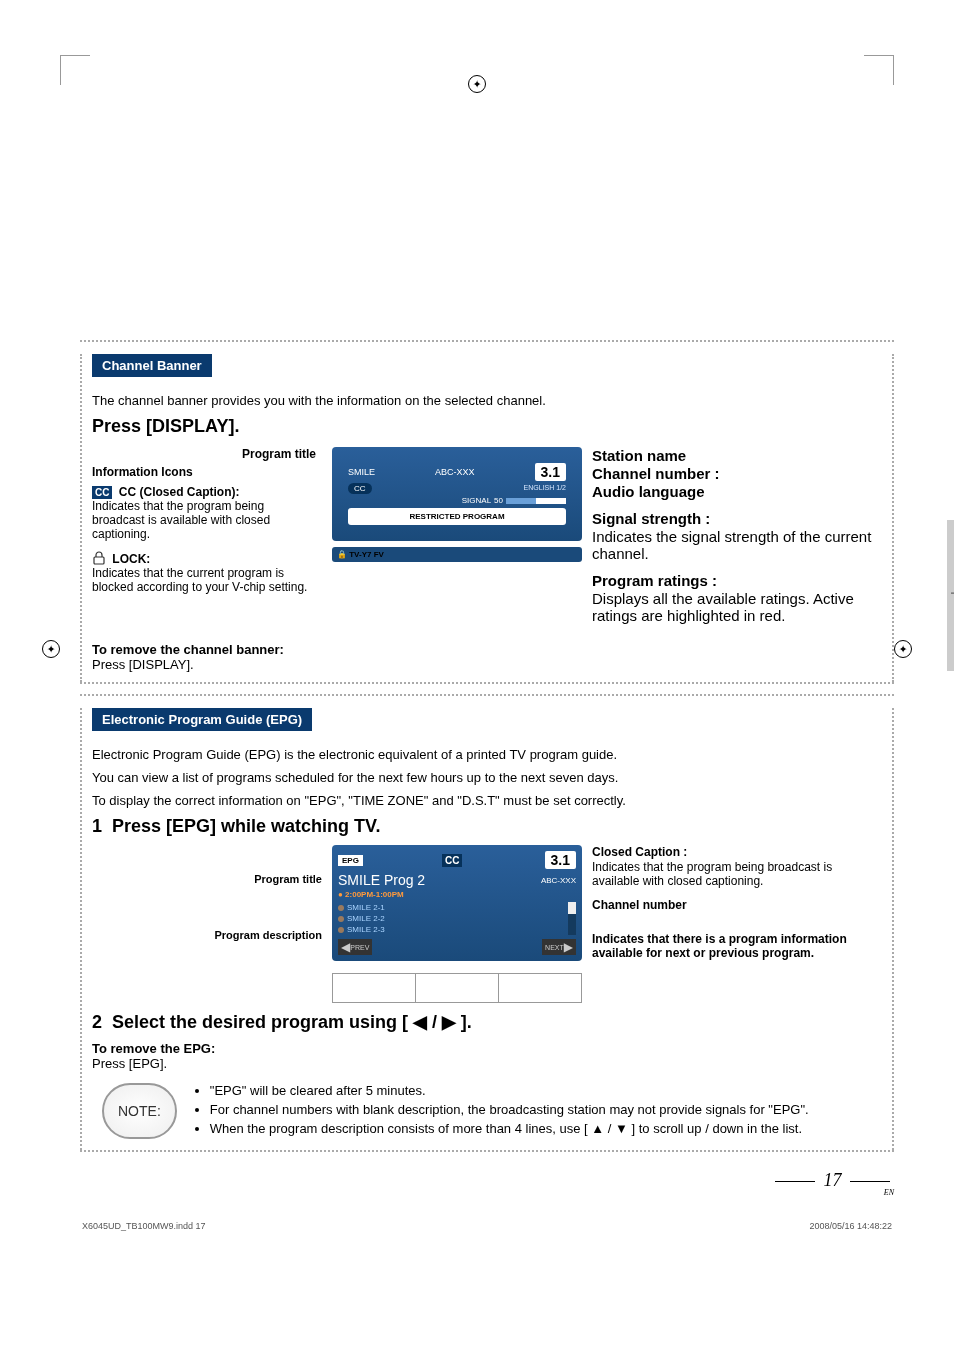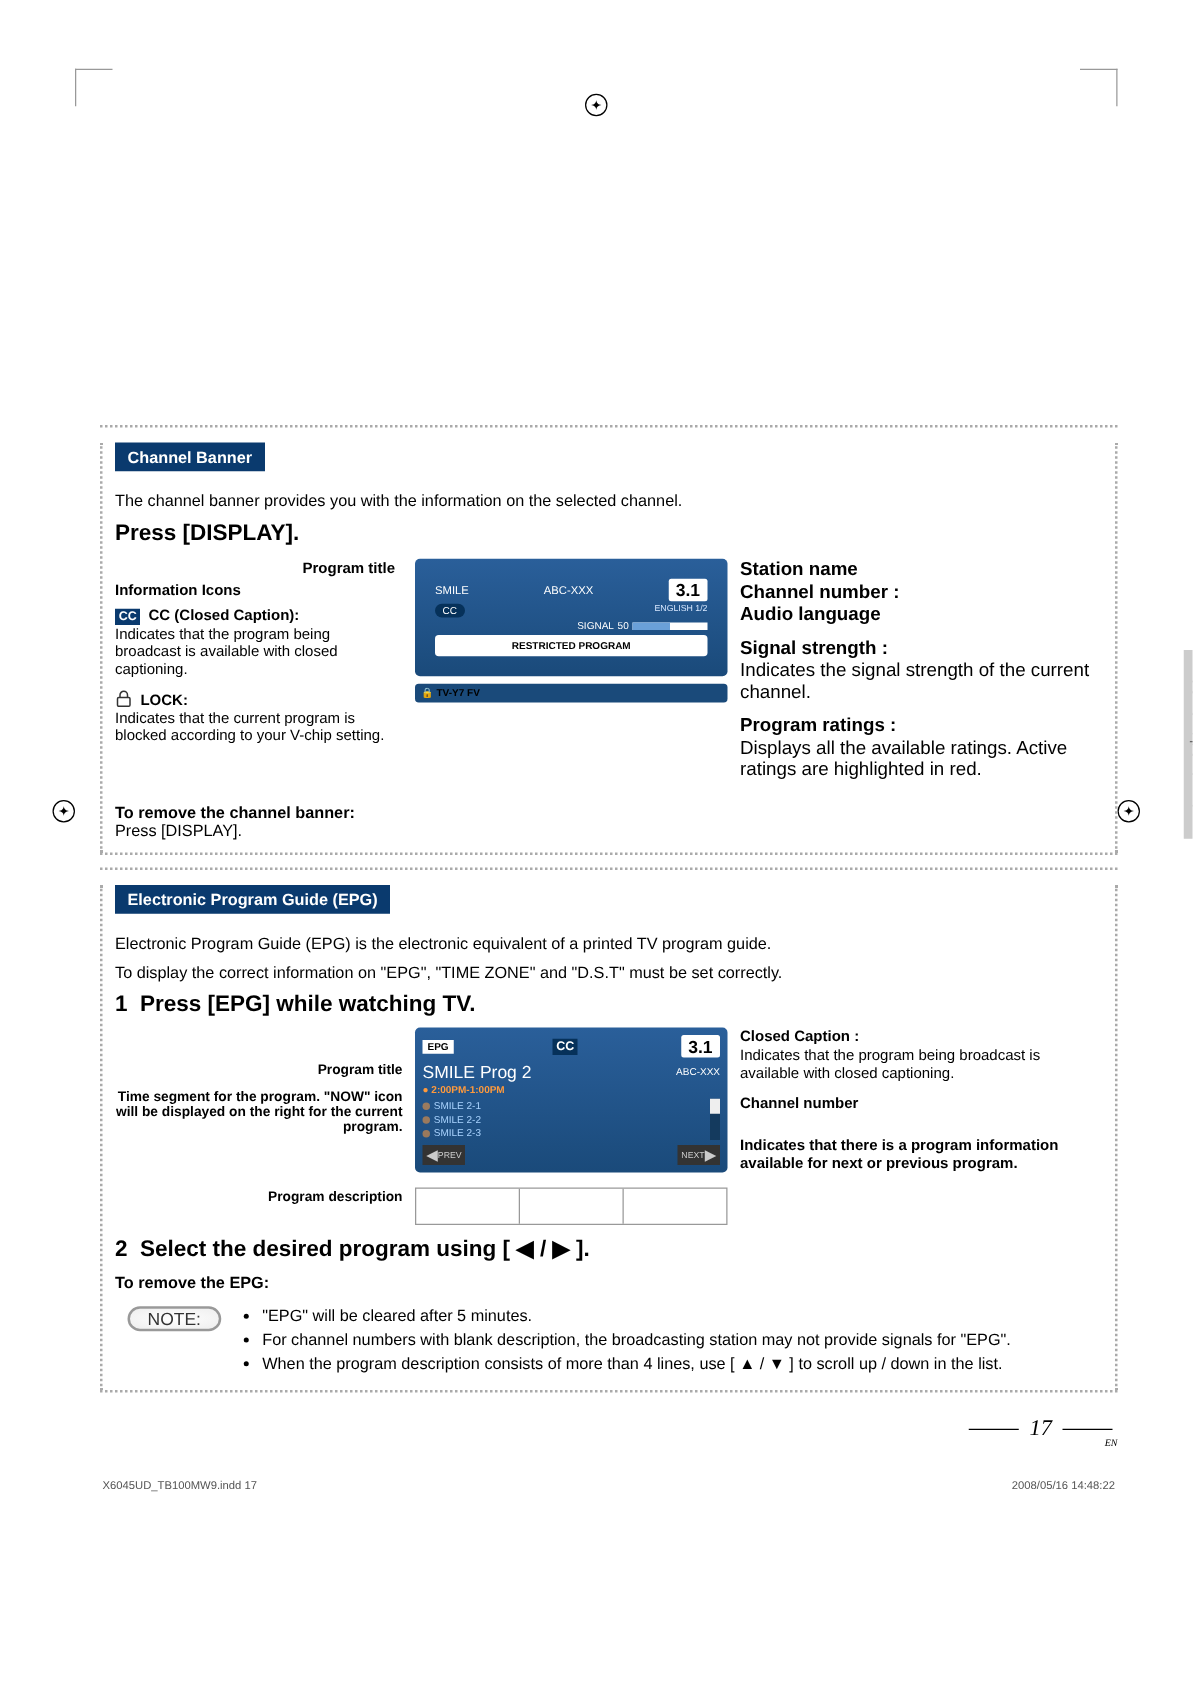--- a/index.html
+++ b/index.html
@@ -144,21 +144,21 @@
 
   .step-num { font-weight: bold; font-size: 18px; margin-right: 10px; }
   .step-row { display: flex; align-items: baseline; margin: 8px 0; }
 
   .remove-epg { font-weight: bold; font-size: 13px; margin-top: 6px; }
 
   .note-row { display: flex; align-items: flex-start; margin: 12px 0 0 10px; gap: 15px; }
   .note-badge {
     border: 2px solid #999;
     border-radius: 50px;
-    padding: 0 14px;
+    padding: 18px 14px;
     font-size: 14px;
     color: #333;
     background: radial-gradient(#fff, #eee);
     flex-shrink: 0;
   }
   .note-bullets { font-size: 13px; }
   .note-bullets li { margin-bottom: 4px; margin-left: 18px; }
 
   .page-num { text-align: right; font-style: italic; font-family: Georgia, serif; font-size: 18px; margin-top: 18px; position: relative; }
   .page-num .en { font-size: 8px; font-style: italic; display: block; margin-top: -3px;}
@@ -247,32 +247,32 @@
 
       <div class="remove-line">To remove the channel banner:</div>
       <div>Press <span class="button-ref">[DISPLAY]</span>.</div>
      </div>
     </div>
 
     <div class="section section-bottom-border">
      <div class="section-inner">
       <div class="section-heading">Electronic Program Guide (EPG)</div>
       <p class="intro">Electronic Program Guide (EPG)  is the electronic equivalent of a printed TV program guide.</p>
+      <p class="intro">You can view a list of programs scheduled for the next few hours up to the next seven days.</p>
       <p class="intro">To display the correct information on "EPG", "TIME ZONE" and "D.S.T" must be set correctly.</p>
 
       <div class="step-row">
         <span class="step-num">1</span>
         <span class="instruction" style="margin:0">Press [EPG] while watching TV.</span>
       </div>
 
       <div class="epg-diagram">
         <div class="epg-left">
           <div style="height:28px"></div>
           <div>Program title</div>
-          <div style="margin-top:10px">Time segment for the program. "NOW" icon will be displayed on the right for the current program.</div>
           <div style="margin-top:44px">Program description</div>
         </div>
 
         <div class="epg-center">
           <div class="epg-box">
             <div class="epg-top-row">
               <span class="epg-tag">EPG</span>
               <span class="cc-icon-box" style="background:#06315a">CC</span>
               <span class="ch-num">3.1</span>
             </div>
@@ -322,20 +322,21 @@
           <div class="right-label" style="margin-bottom:20px">Channel number</div>
           <div class="right-label">Indicates that there is a program information available for next or previous program.</div>
         </div>
       </div>
 
       <div class="step-row">
         <span class="step-num">2</span>
         <span class="instruction" style="margin:0">Select the desired program using [ ◀ / ▶ ].</span>
       </div>
       <div class="remove-epg">To remove the EPG:</div>
+      <div>Press <span class="button-ref">[EPG]</span>.</div>
 
       <div class="note-row">
         <div class="note-badge">NOTE:</div>
         <ul class="note-bullets">
           <li>"EPG" will be cleared after 5 minutes.</li>
           <li>For channel numbers with blank description, the broadcasting station may not provide signals for "EPG".</li>
           <li>When the program description consists of more than 4 lines, use [ ▲ / ▼ ] to scroll up / down in the list.</li>
         </ul>
       </div>
      </div>

